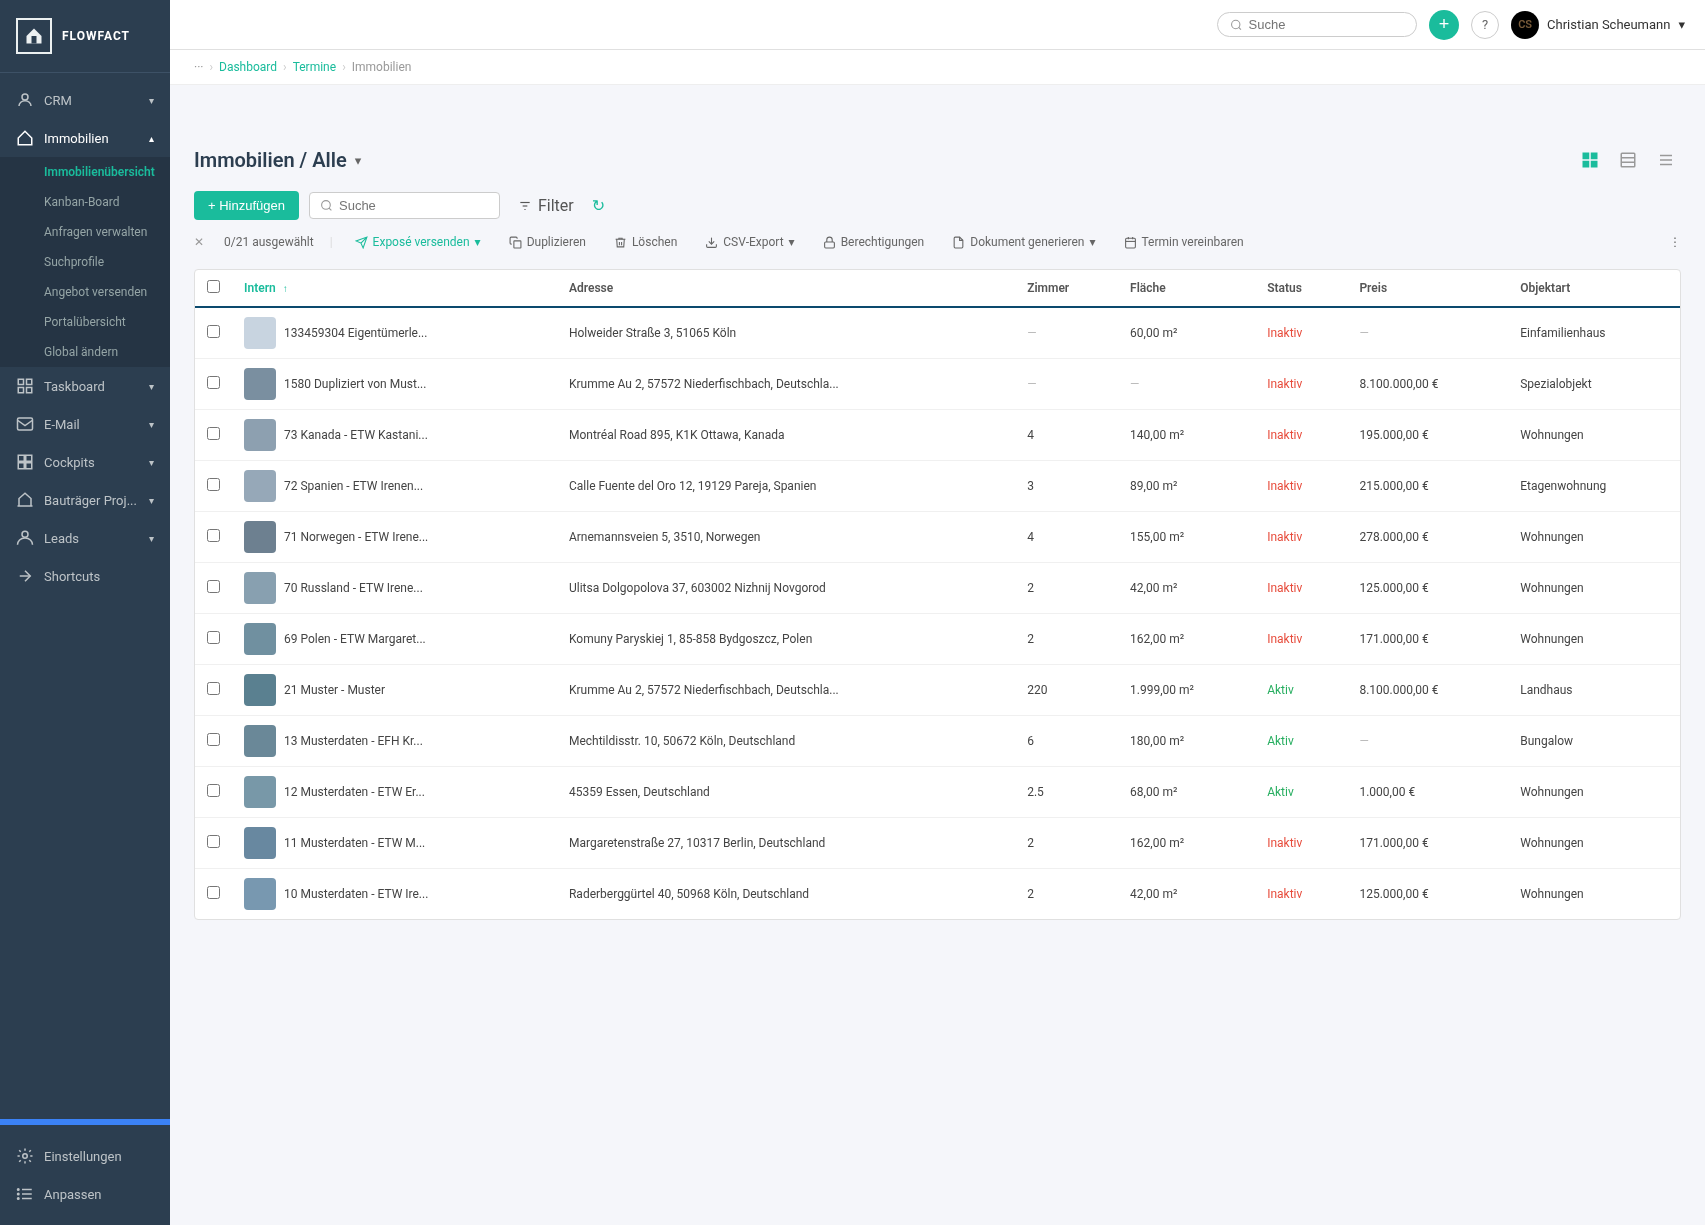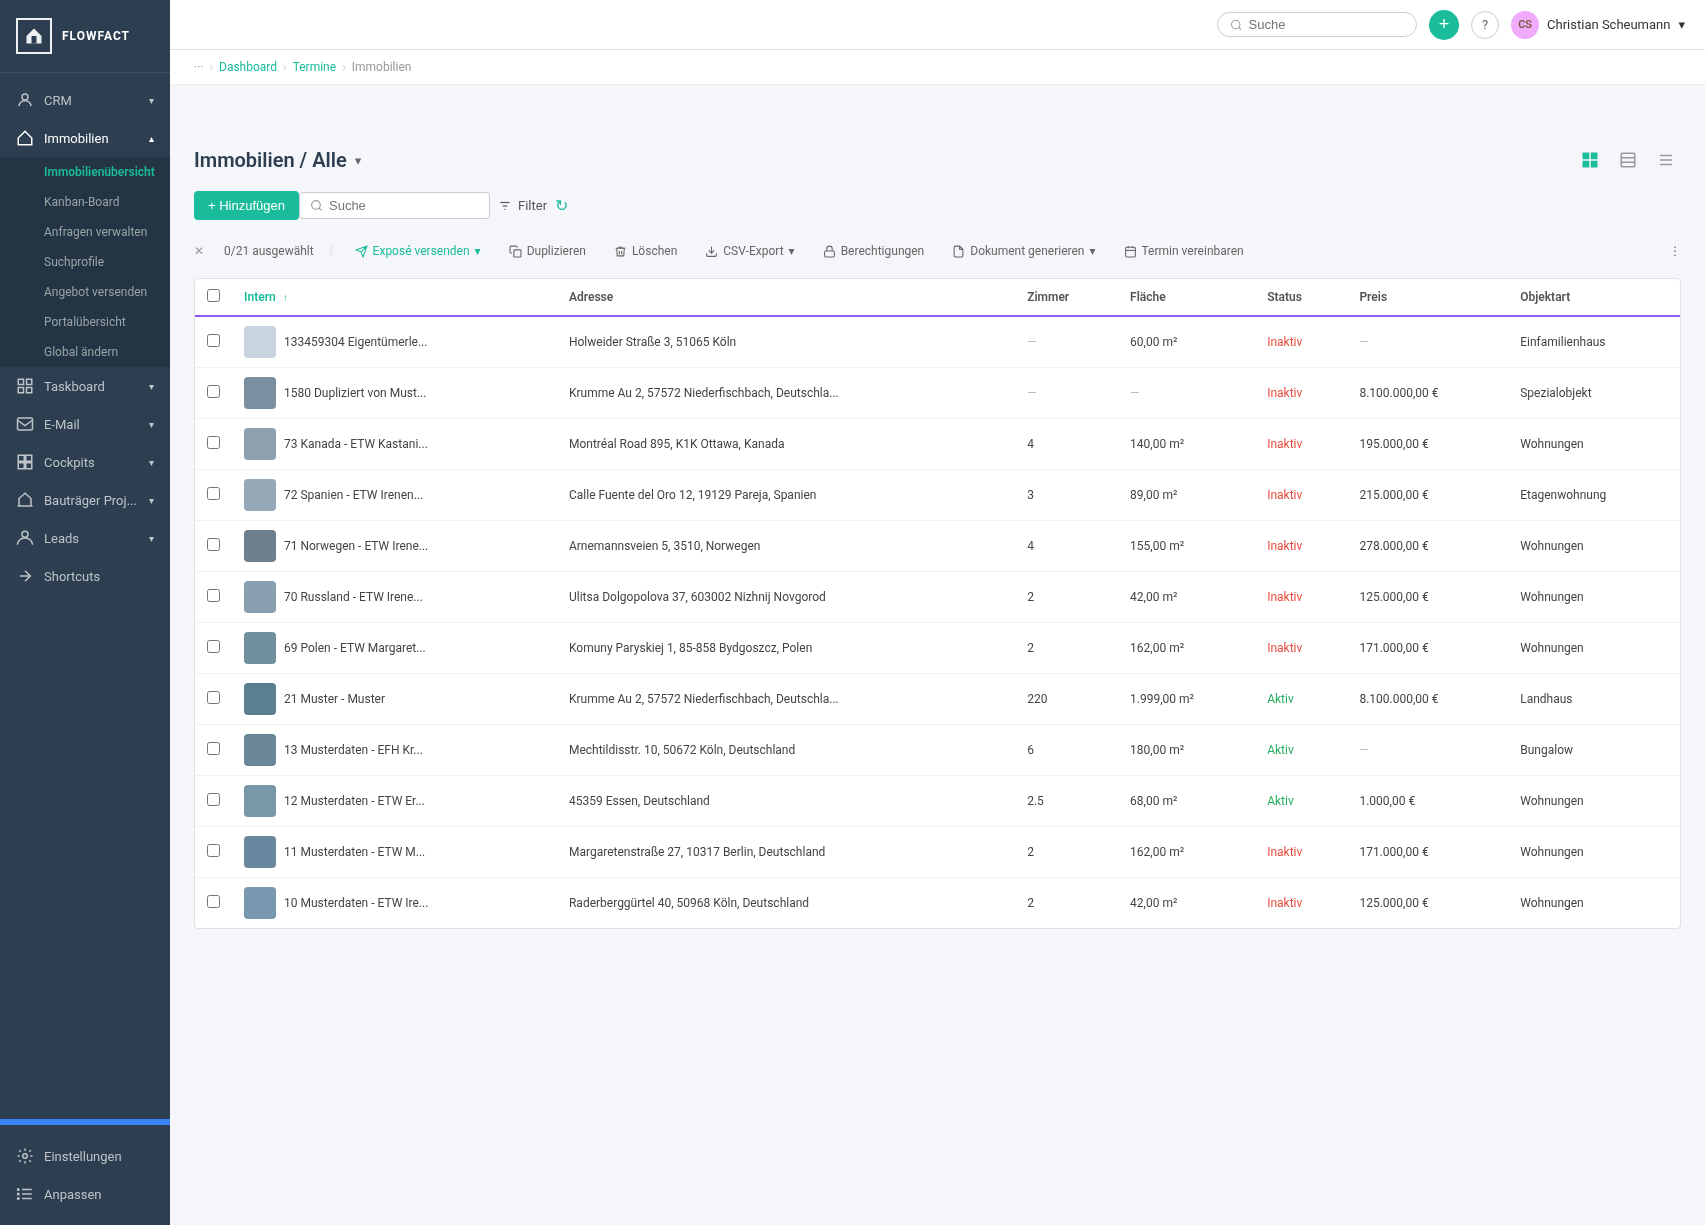--- a/index.html
+++ b/index.html
@@ -22,56 +22,56 @@
     .sidebar-bottom { padding: 12px 0; border-top: 6px solid #3b82f6; }
 
     
     .main { flex: 1; display: flex; flex-direction: column; overflow: hidden; }
     .topbar { height: 50px; background: #fff; border-bottom: 1px solid #e0e0e0; display: flex; align-items: center; padding: 0 20px; gap: 12px; justify-content: flex-end; }
     .search-bar { display: flex; align-items: center; border: 1px solid #ccc; border-radius: 20px; padding: 4px 12px; gap: 6px; width: 200px; }
     .search-bar input { border: none; outline: none; font-size: 13px; width: 100%; background: transparent; }
     .topbar-add-btn { background: #1abc9c; color: #fff; border: none; border-radius: 50%; width: 30px; height: 30px; font-size: 18px; cursor: pointer; display: flex; align-items: center; justify-content: center; }
     .topbar-help { width: 28px; height: 28px; border-radius: 50%; border: 1px solid #ccc; display: flex; align-items: center; justify-content: center; cursor: pointer; font-size: 13px; color: #666; }
     .topbar-user { display: flex; align-items: center; gap: 8px; cursor: pointer; font-size: 13px; color: #333; }
-    .avatar { width: 28px; height: 28px; border-radius: 50%; background: #f0abfc; display: flex; align-items: center; justify-content: center; font-size: 11px; color: #7a5c3a; font-weight: 600; }
+    .avatar { width: 28px; height: 28px; border-radius: 50%; background: #000000; display: flex; align-items: center; justify-content: center; font-size: 11px; color: #7a5c3a; font-weight: 600; }
 
     
     .breadcrumb { padding: 10px 24px; display: flex; align-items: center; gap: 6px; font-size: 12px; color: #666; border-bottom: 1px solid #eee; background: #fff; }
     .breadcrumb a { color: #1abc9c; cursor: pointer; text-decoration: none; }
     .breadcrumb span { color: #999; }
 
     
     .content { flex: 1; overflow-y: auto; padding: 20px 24px; background: #f5f6fa; }
     .page-header { display: flex; align-items: center; justify-content: space-between; margin-bottom: 16px; margin-top: 40px; }
     .page-title-group { display: flex; align-items: center; gap: 8px; }
     .page-title { font-size: 20px; font-weight: 600; color: #2c3e50; }
     .title-dropdown { cursor: pointer; color: #666; }
     .view-controls { display: flex; align-items: center; gap: 8px; }
     .view-btn { width: 30px; height: 30px; display: flex; align-items: center; justify-content: center; cursor: pointer; border-radius: 4px; color: #666; }
     .view-btn.active { color: #1abc9c; }
 
     
-    .toolbar { display: flex; align-items: center; margin-bottom: 12px; flex-wrap: wrap; }
+    .toolbar { display: flex; align-items: center; gap: 10px; margin-bottom: 3px; flex-wrap: wrap; }
     .add-btn { background: #1abc9c; color: #fff; border: none; border-radius: 4px; padding: 7px 14px; font-size: 13px; cursor: pointer; display: flex; align-items: center; gap: 6px; }
     .search-box { display: flex; align-items: center; border: 1px solid #ccc; border-radius: 4px; padding: 5px 10px; gap: 6px; background: #fff; }
     .search-box input { border: none; outline: none; font-size: 13px; width: 150px; }
-    .filter-btn { display: flex; align-items: center; gap: 6px; color: #555; cursor: pointer; font-size: 13px; padding: 5px 8px; }
+    .filter-btn { display: flex; align-items: center; gap: 6px; color: #555; cursor: pointer; font-size: 16px; padding: 5px 8px; }
     .refresh-btn { color: #1abc9c; cursor: pointer; font-size: 16px; }
 
     
     .selection-bar { display: flex; align-items: center; gap: 16px; padding: 8px 0; margin-bottom: 8px; color: #666; font-size: 12px; flex-wrap: wrap; }
     .sel-close { color: #999; cursor: pointer; margin-right: 4px; }
     .sel-action { display: flex; align-items: center; gap: 5px; cursor: pointer; color: #666; font-size: 12px; padding: 4px 6px; }
     .sel-action.teal { color: #1abc9c; }
     .sel-divider { color: #ddd; }
 
     
     .table-container { background: #fff; border-radius: 4px; border: 1px solid #e0e0e0; overflow: hidden; }
     table { width: 100%; border-collapse: collapse; }
-    thead tr { border-bottom: 2px solid #8b5cf6; }
+    thead tr { border-bottom: 2px solid #0c4a6e; }
     th { padding: 10px 12px; text-align: left; font-size: 12px; font-weight: 600; color: #555; white-space: nowrap; cursor: pointer; user-select: none; }
     th.sorted { color: #1abc9c; }
     th .sort-icon { font-size: 10px; margin-left: 4px; }
     td { padding: 9px 12px; font-size: 12px; color: #444; border-bottom: 1px solid #f0f0f0; vertical-align: middle; white-space: nowrap; }
     tr:last-child td { border-bottom: none; }
     .th-check, .td-check { width: 36px; }
     input[type="checkbox"] { cursor: pointer; }
     .prop-cell { display: flex; align-items: center; gap: 8px; }
     .prop-img { width: 32px; height: 32px; border-radius: 4px; background: #c8d4e0; flex-shrink: 0; overflow: hidden; display: flex; align-items: center; justify-content: center; color: #888; font-size: 10px; }
     .dash { color: #bbb; }

